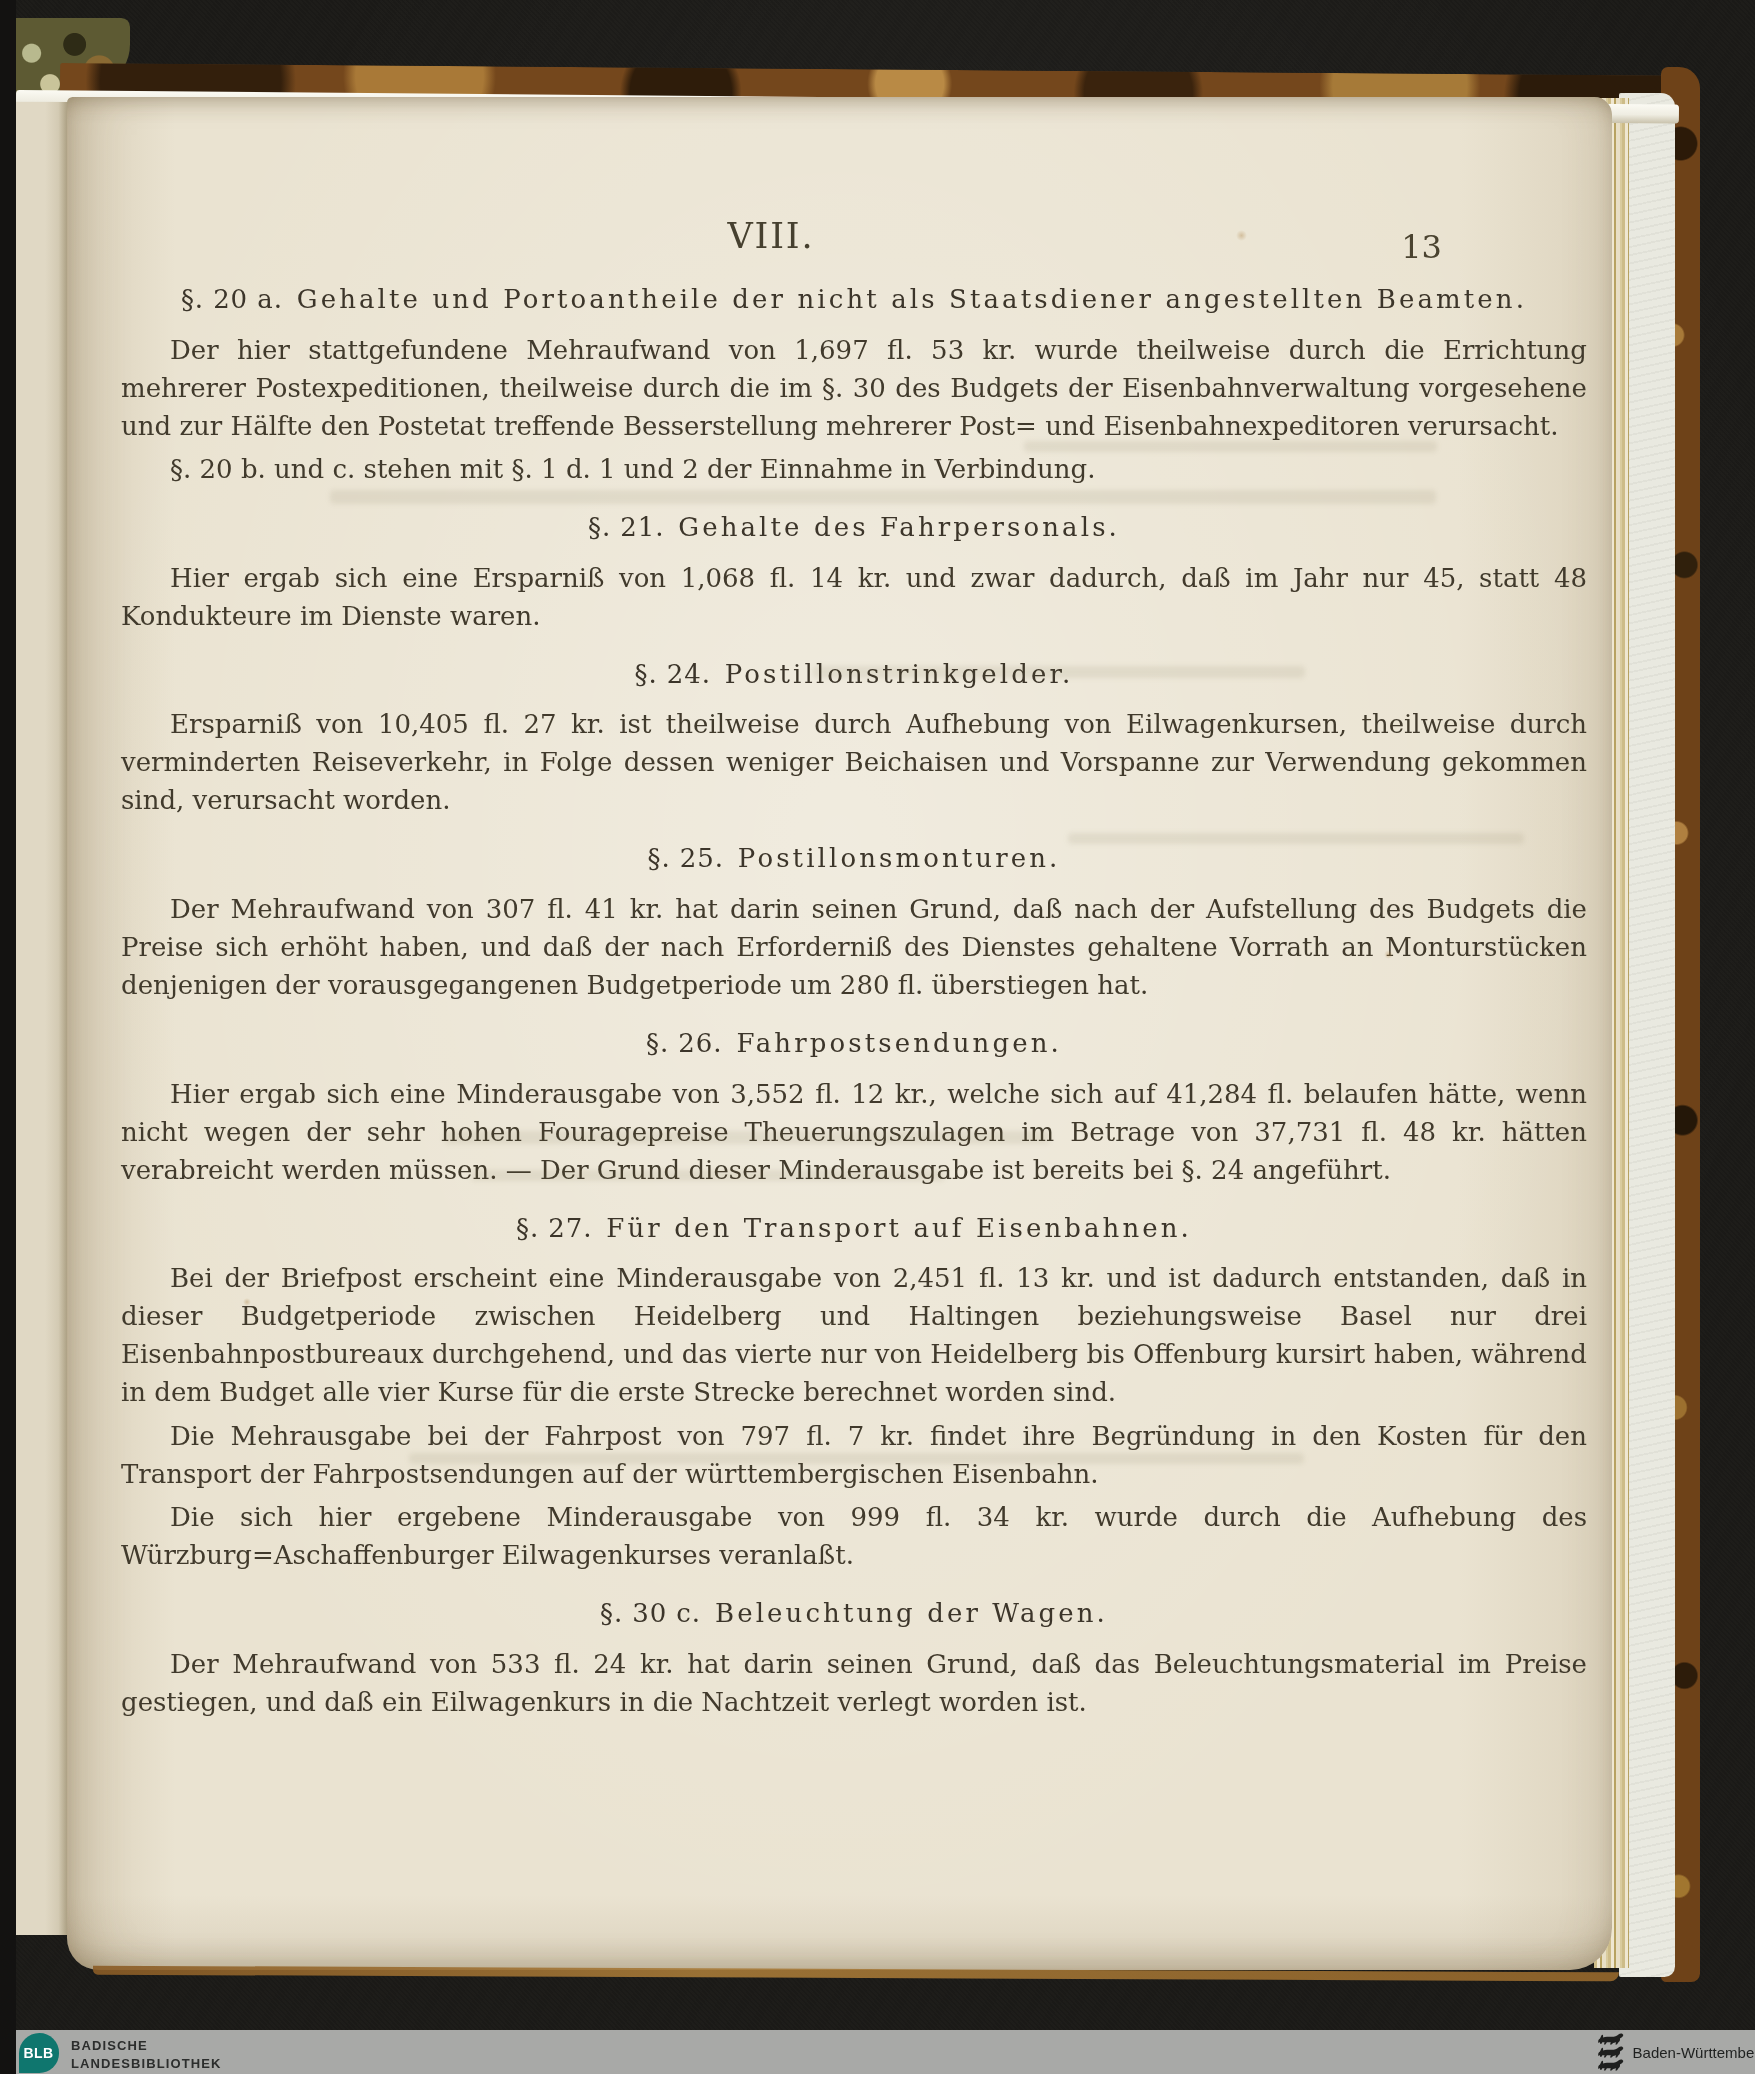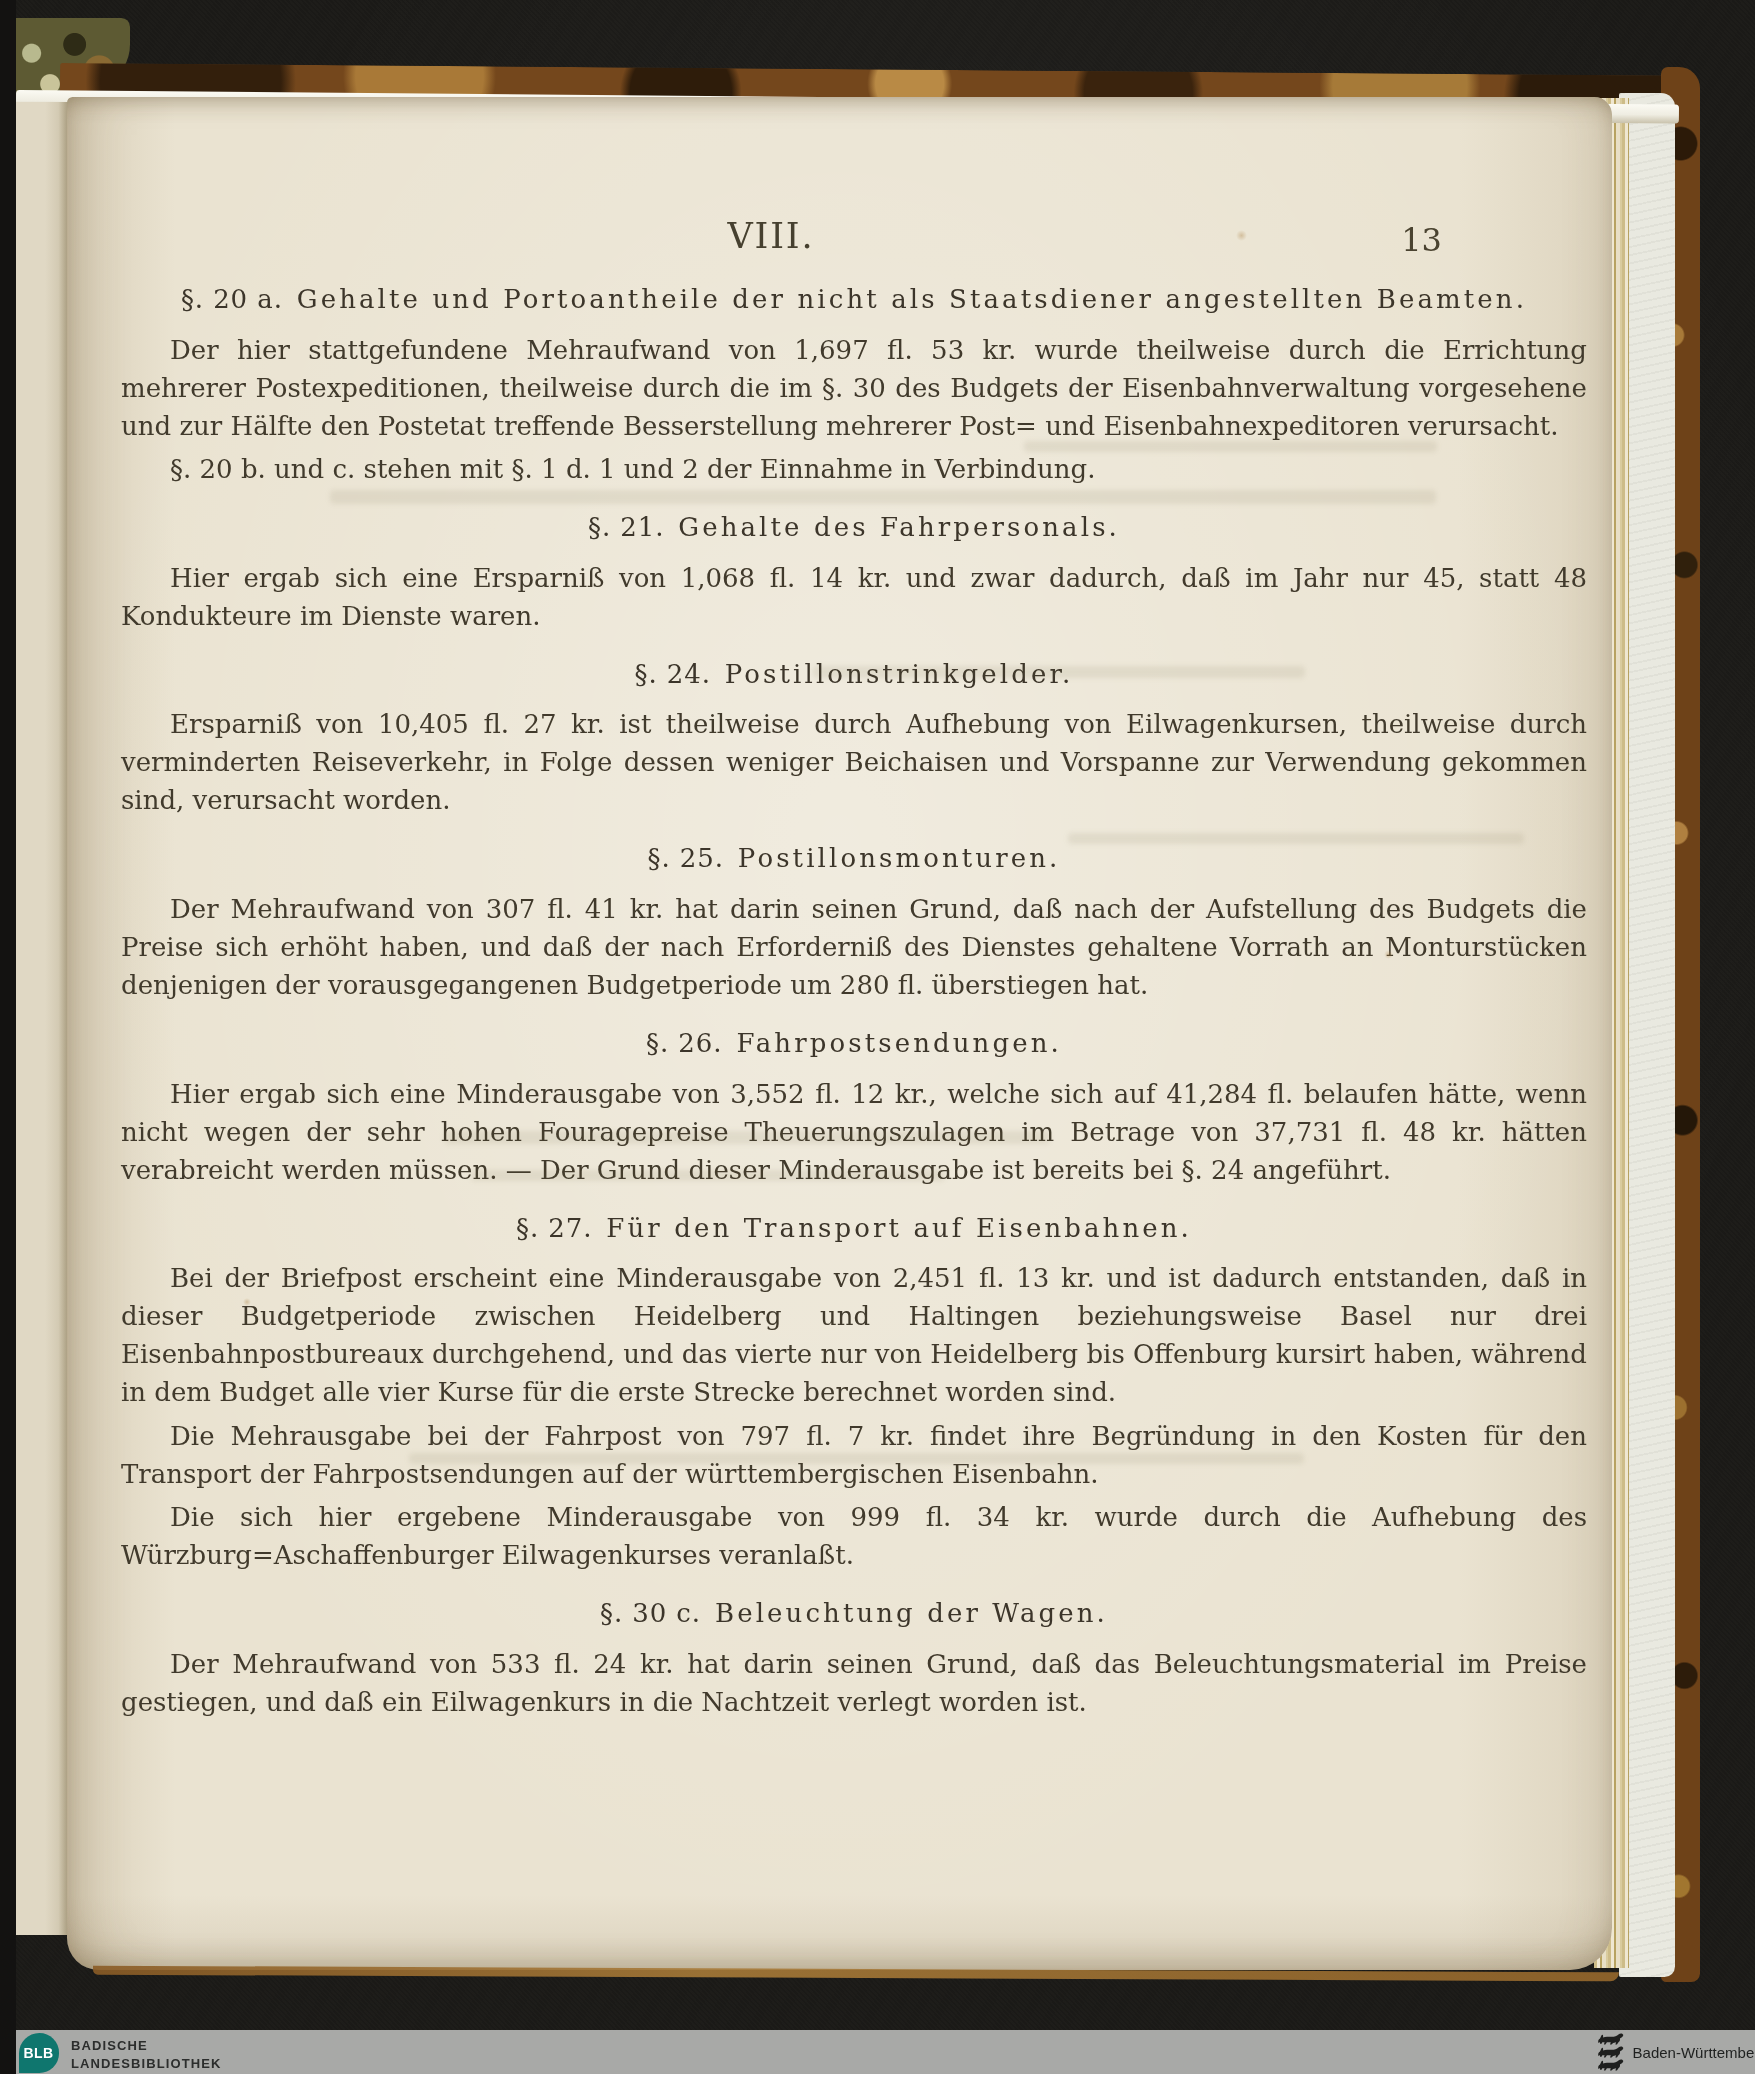--- a/index.html
+++ b/index.html
@@ -62,21 +62,21 @@
     color:#3f382a;}
   .page::after{content:"";position:absolute;left:26px;right:-7px;bottom:-8px;height:8.8px;
     border-radius:0 0 16px 8.8px;transform:rotate(0.25deg);
     background:linear-gradient(90deg,#8a5c26,#a5relay 40%,#96682c);
     background:linear-gradient(90deg,#8a5c26,#a77a38 40%,#96682c);opacity:0.9;}
 
   
   .page-header{position:relative;height:163px;}
   .chapter{position:absolute;left:590px;top:119px;width:228px;text-align:center;
     font-size:35px;letter-spacing:1.8px;color:#46402f;}
-  .pagenum{position:absolute;left:1315px;top:124px;width:79px;text-align:center;
+  .pagenum{position:absolute;left:1315px;top:131px;width:79px;text-align:center;
     font-size:32px;color:#4a4330;}
   .doc-body{position:relative;padding:0 25px 0 54px;}
   .sec{margin:0;}
   .sec-head{text-align:center;font-size:26px;margin:24px 0 16.7px 0;color:#3c352a;white-space:nowrap;}
   .sec-num{margin-right:14px;letter-spacing:0.9px;}
   .sec-title{letter-spacing:3.1px;}
   .par{margin:0 0 5.3px 0;font-size:26px;line-height:38px;text-align:justify;
     text-indent:49px;color:#413a2c;}
   .signature{margin-top:14px;padding-left:788px;font-size:30px;letter-spacing:1.8px;color:#46402f;}
 

